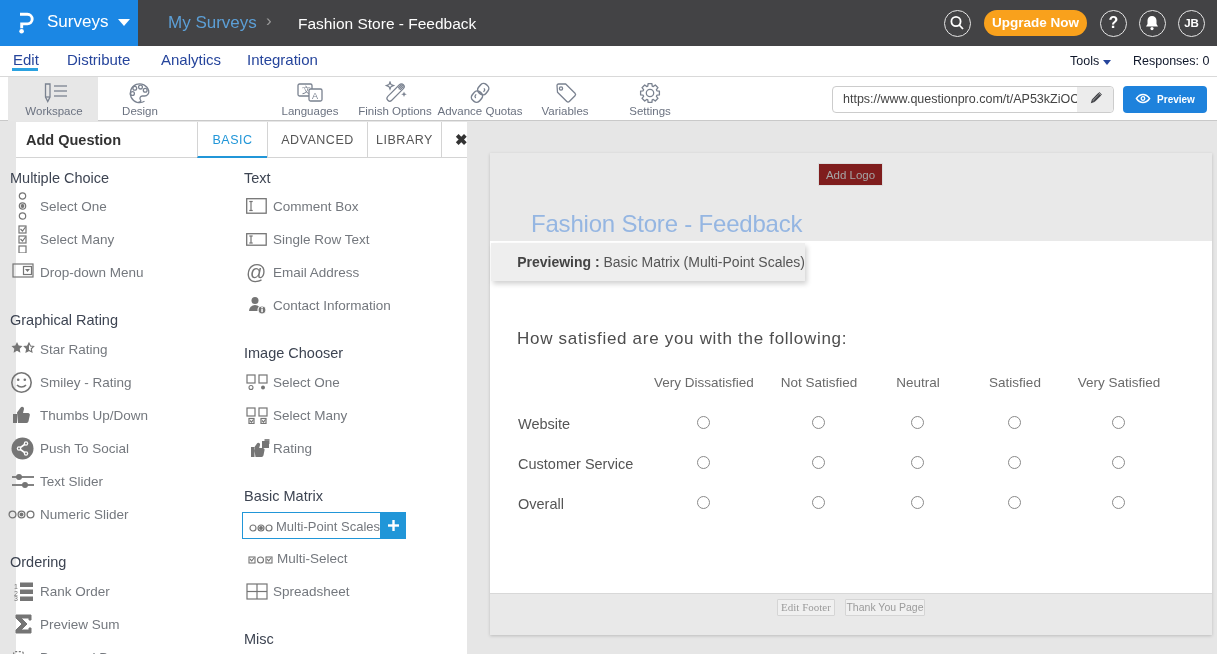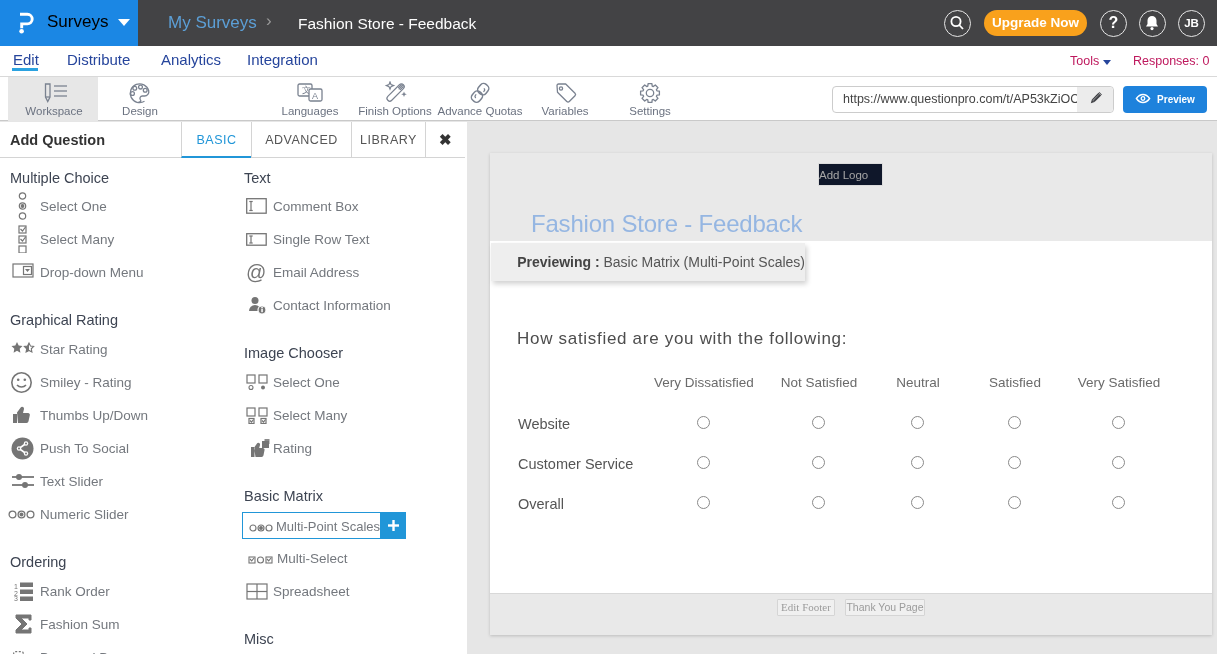--- a/index.html
+++ b/index.html
@@ -1,53 +1,53 @@
 <!DOCTYPE html>
 <html><head>
 <meta charset="utf-8">
 <style>
 * { margin:0; padding:0; box-sizing:border-box; }
 html,body { width:1217px; height:654px; overflow:hidden; font-family:"Liberation Sans", sans-serif; background:#e6e6e6; }
 
 .tophdr { position:absolute; left:0; top:0; width:1217px; height:46px; background:#434345; }
 .logobox { position:absolute; left:0; top:0; width:138px; height:47px; background:#1b87e4; color:#fff; }
 .logoP { position:absolute; }
-.surveys { position:absolute; left:47px; top:12px; font-size:17px; color:#000000; }
+.surveys { position:absolute; left:47px; top:12px; font-size:17px; color:#ffffff; }
 .caret { position:absolute; left:118px; top:19px; width:0; height:0; border-left:6px solid transparent; border-right:6px solid transparent; border-top:7px solid #fff; }
 .crumb1 { position:absolute; left:168px; top:13px; font-size:17px; color:#5c9fd6; }
 .crumbsep { position:absolute; left:266px; top:11px; font-size:17px; color:#9a9a9a; }
 .crumb2 { position:absolute; left:298px; top:15px; font-size:15.5px; color:#fdfdfd; }
 .circ { position:absolute; top:10px; width:27px; height:27px; border:1.4px solid #e6e6e6; border-radius:50%; }
 .upgbtn { position:absolute; left:984px; top:10px; width:103px; height:26px; background:#f9a11c; border-radius:13px; color:#fff; font-size:13.5px; font-weight:bold; text-align:center; line-height:26px; }
 .jb { font-size:11.5px; font-weight:bold; color:#fff; text-align:center; line-height:24px; }
 
 .navrow { position:absolute; left:0; top:46px; width:1217px; height:31px; background:#fff; border-bottom:1px solid #d9d9d9; }
 .navitem { position:absolute; top:51px; font-size:15px; color:#26459c; }
 .editline { position:absolute; left:12px; top:68px; width:26px; height:2.5px; background:#2ba2e0; }
-.toolstxt { position:absolute; top:54px; font-size:12.5px; color:#be185d; }
+.toolstxt { position:absolute; top:54px; font-size:12.5px; color:#0f172a; }
 
 .toolbar { position:absolute; left:0; top:77px; width:1217px; height:44px; background:#fff; border-bottom:1px solid #c9c9c9; }
 .tbactive { position:absolute; left:8px; top:0px; width:90px; height:44px; background:#e7e7e7; }
 .tbitem { position:absolute; top:0; width:90px; height:44px; text-align:center; }
 .tbicon { position:absolute; top:4px; left:0; width:90px; height:24px; }
 .tblabel { position:absolute; top:28px; left:-10px; width:110px; font-size:11.5px; color:#6b7280; white-space:nowrap; }
 .urlbox { position:absolute; left:832px; top:9px; width:282px; height:27px; background:#fff; border:1px solid #ccc; border-radius:4px; font-size:12.5px; color:#444; line-height:25px; padding-left:10px; white-space:nowrap; overflow:hidden; }
 .prevbtn { position:absolute; left:1123px; top:9px; width:84px; height:27px; background:#1e82dc; border-radius:4px; color:#fff; font-size:10px; font-weight:bold; text-align:center; line-height:27px; }
 
-.lpanel { position:absolute; left:0; top:122px; width:560px; height:532px; background:#fff; border-right:1px solid #c6c6c6; }
+.lpanel { position:absolute; left:16px; top:122px; width:560px; height:532px; background:#fff; border-right:1px solid #c6c6c6; }
 .lphdr { position:absolute; left:0; top:0; width:465px; height:36px; border-bottom:1px solid #d4d4d4; }
 .lptitle { position:absolute; left:10px; top:10px; font-size:14.5px; font-weight:bold; color:#333; }
 .lptab { position:absolute; top:0; height:36px; border-left:1px solid #d4d4d4; text-align:center; font-size:12.5px; color:#555; line-height:36px; letter-spacing:0.5px; }
 .sechdr { position:absolute; font-size:14.5px; color:#3d4452; }
 .item { position:absolute; font-size:13.5px; color:#74787e; }
 .icn { position:absolute; }
 
 .canvas { position:absolute; left:467px; top:122px; width:750px; height:532px; background:#e6e6e6; }
 .card { position:absolute; left:490px; top:153px; width:722px; height:482px; background:#e9e9e9; box-shadow:0 1px 3px rgba(0,0,0,0.18); }
-.addlogo { position:absolute; left:328px; top:10px; width:65px; height:23px; border:1px solid #dcdcdc; background:#0f172a; font-size:11.5px; color:#a5a5a5; text-align:left; line-height:23px; }
+.addlogo { position:absolute; left:328px; top:10px; width:65px; height:23px; border:1px solid #dcdcdc; background:#7f1d1d; font-size:11.5px; color:#a5a5a5; text-align:center; line-height:23px; }
 .cardtitle { position:absolute; left:41px; top:57px; font-size:24px; color:#95b6e2; letter-spacing:-0.2px; }
 .cardwhite { position:absolute; left:0; top:88px; width:722px; height:352px; background:#fff; }
 .previewtip { position:absolute; left:1px; top:90px; width:314px; height:38px; background:#eee; box-shadow:2px 3px 5px rgba(0,0,0,0.18); font-size:14px; color:#555; line-height:38px; padding-left:16px; white-space:nowrap;text-align:right; }
 .qtext { position:absolute; left:27px; top:176px; font-size:17px; color:#4d4d4d; letter-spacing:0.7px; }
 .colhdr { position:absolute; top:222px; font-size:13.5px; color:#6a6a6a; width:140px; text-align:center; }
 .rowlabel { position:absolute; left:28px; font-size:14.5px; color:#555; }
 .radio { position:absolute; width:13px; height:13px; border:1px solid #8a8a8a; border-radius:50%; background:#fff; }
 .cardfooter { position:absolute; left:0; top:440px; width:722px; height:42px; background:#e9e9e9; border-top:1px solid #d8d8d8; }
 .fbtn { position:absolute; top:5px; height:17px; border:1px solid #d5d5d5; background:#f0f0f0; font-size:11px; color:#9b9b9b; text-align:center; line-height:15px; border-radius:1px; white-space:nowrap; }
 </style>
@@ -318,21 +318,21 @@
         <rect x="6" y="14.5" width="13" height="4.5"></rect>
       </g>
     </svg>
 </div>
 <div class="item" style="left:40px; top:584px;">Rank Order</div>
 <div class="icn" style="left:15px; top:614px;">
   <svg width="17" height="20" viewBox="0 0 17 20">
       <path d="M1 1 h15 v5 h-2 v-2 h-8 l6 6 l-6 6 h8 v-2 h2 v5 h-15 v-3 l6 -6 l-6 -6 z" fill="#757575" stroke="#757575" stroke-width="1"></path>
     </svg>
 </div>
-<div class="item" style="left:40px; top:617px;">Fashion Sum</div>
+<div class="item" style="left:40px; top:617px;">Preview Sum</div>
 <div class="icn" style="left:13px; top:647px;">
   <svg width="11" height="10" viewBox="0 0 11 10">
       <rect x="0.7" y="0.7" width="9.5" height="12" rx="1.5" fill="none" stroke="#757575" stroke-width="1.2" stroke-dasharray="2 1.6"></rect>
     </svg>
 </div>
 <div class="item" style="left:40px; top:650px;">Drag and Drop</div>
 
 <div class="sechdr" style="left:244px; top:170px;">Text</div>
 <div class="icn" style="left:246px; top:198px;">
   <svg width="21" height="16" viewBox="0 0 21 16">

